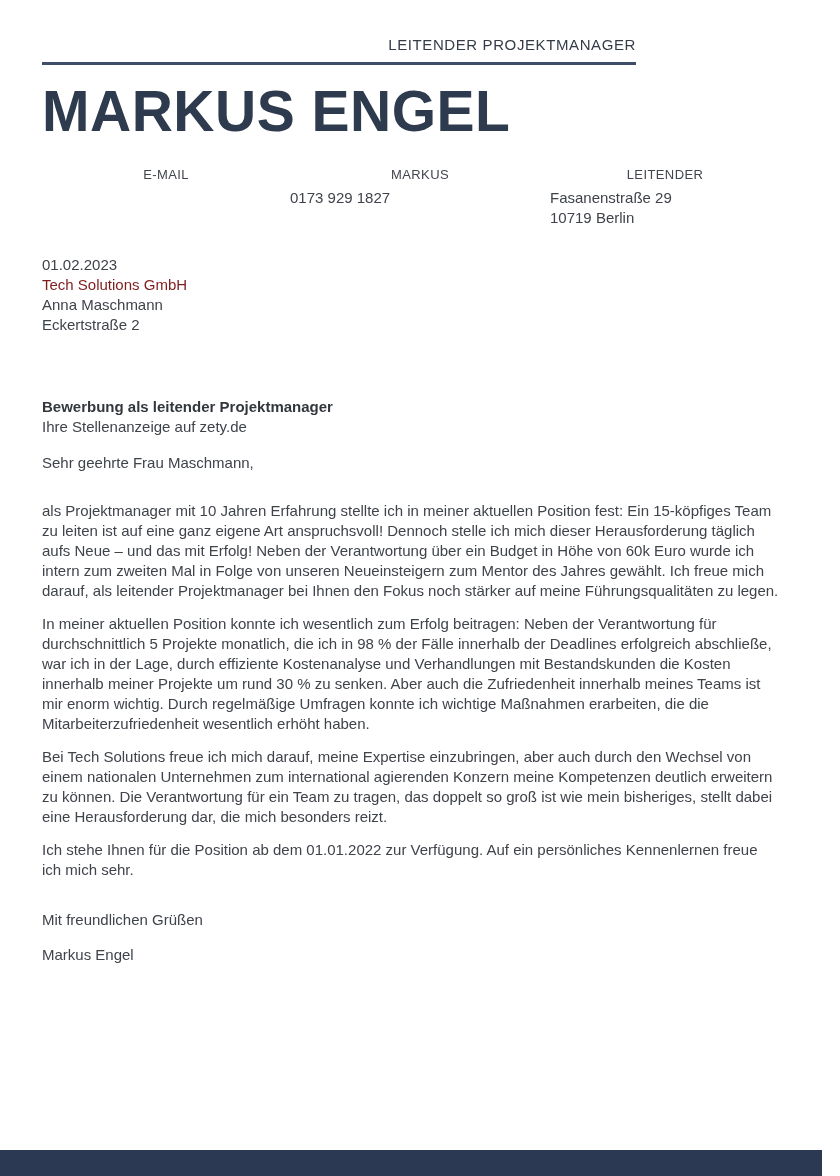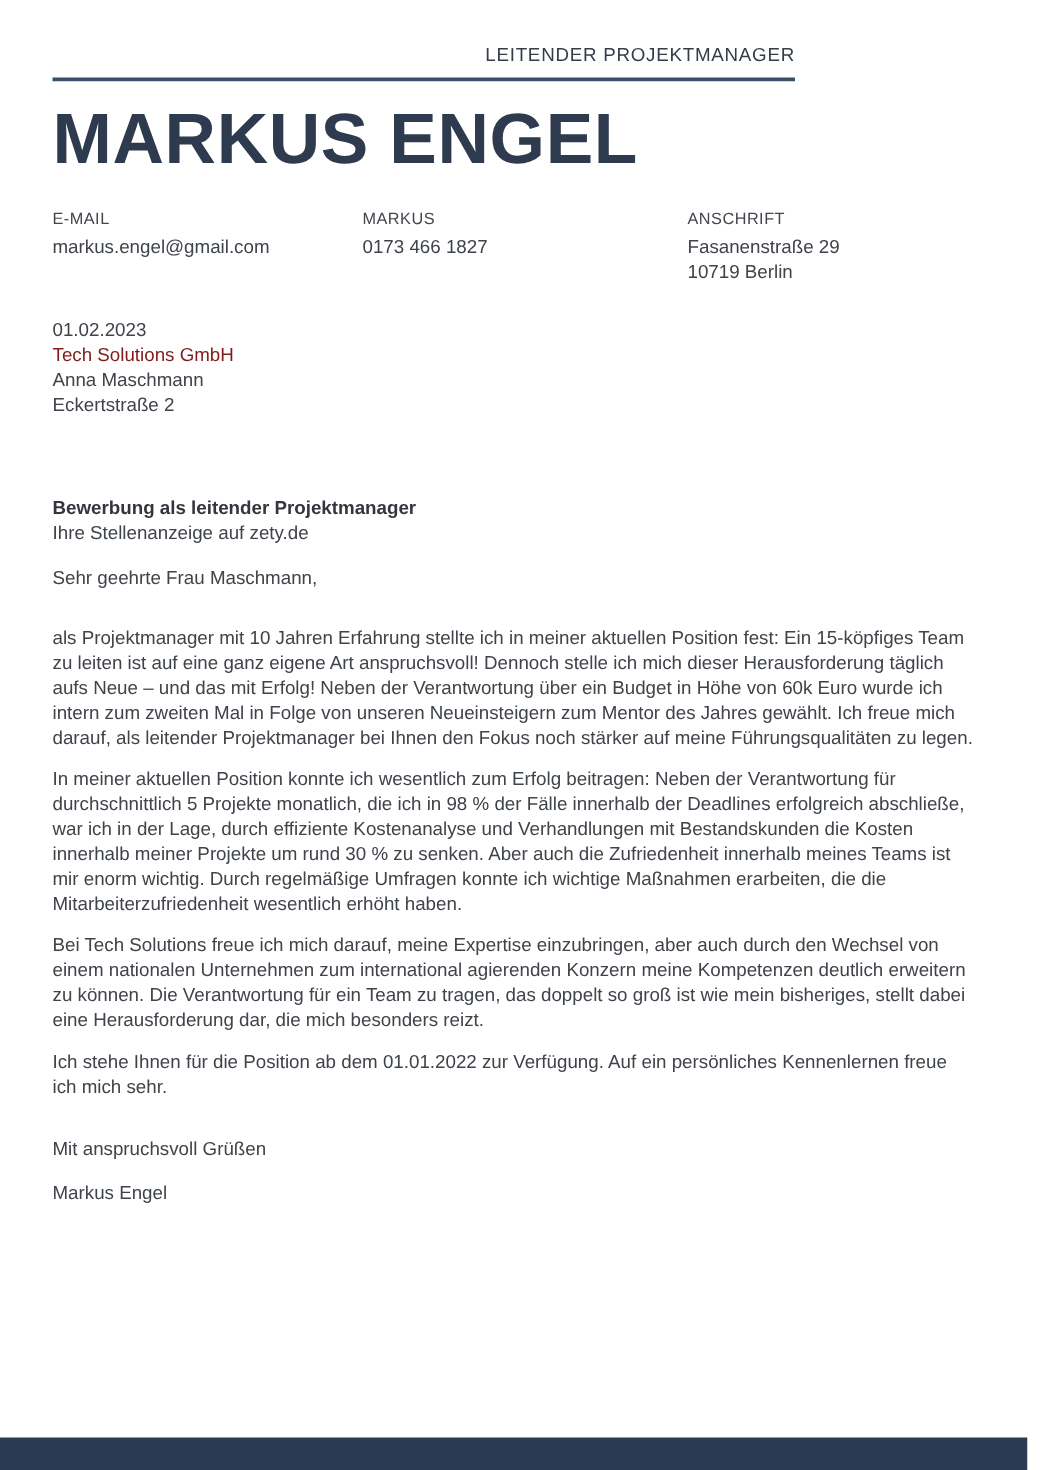--- a/index.html
+++ b/index.html
@@ -44,20 +44,21 @@
     margin-top: 27px;
     display: grid;
     grid-template-columns: 248px 260px auto;
   }
   .contact-label {
     font-size: 13px;
     line-height: 16px;
     letter-spacing: 0.4px;
     color: #42464d;
     margin-bottom: 5px;
+    text-align: center;
   }
   .contact-value { font-size: 15px; line-height: 20px; color: #3f434a; }
 
   
   .recipient { margin-top: 27px; font-size: 15px; line-height: 20px; }
   .recipient .company { font-weight: 400; color: #7f1d1d; }
 
   
   .subject-block { margin-top: 62px; font-size: 15px; line-height: 20px; }
   .subject-title { font-weight: 700; color: #33373d; }
@@ -89,28 +90,27 @@
 
     <div class="header">
       <div class="job-title">LEITENDER PROJEKTMANAGER</div>
       <div class="header-rule"></div>
       <div class="name">MARKUS ENGEL</div>
     </div>
 
     <div class="contact">
       <div>
         <div class="contact-label">E-MAIL</div>
-        <div class="contact-value">markus.engel@gmail.com</div>
       </div>
       <div>
         <div class="contact-label">MARKUS</div>
-        <div class="contact-value">0173 466 1827</div>
+        <div class="contact-value">0173 929 1827</div>
       </div>
       <div>
-        <div class="contact-label">ANSCHRIFT</div>
+        <div class="contact-label">LEITENDER</div>
         <div class="contact-value">Fasanenstraße 29</div>
         <div class="contact-value">10719 Berlin</div>
       </div>
     </div>
 
     <div class="recipient">
       <div>01.02.2023</div>
       <div class="company">Tech Solutions GmbH</div>
       <div>Anna Maschmann</div>
       <div>Eckertstraße 2</div>
@@ -121,19 +121,19 @@
       <div>Ihre Stellenanzeige auf zety.de</div>
     </div>
 
     <div class="salutation">Sehr geehrte Frau Maschmann,</div>
 
     <p class="body-paragraph first">als Projektmanager mit 10 Jahren Erfahrung stellte ich in meiner aktuellen Position fest: Ein 15-köpfiges Team zu leiten ist auf eine ganz eigene Art anspruchsvoll! Dennoch stelle ich mich dieser Herausforderung täglich aufs Neue – und das mit Erfolg! Neben der Verantwortung über ein Budget in Höhe von 60k Euro wurde ich intern zum zweiten Mal in Folge von unseren Neueinsteigern zum Mentor des Jahres gewählt. Ich freue mich darauf, als leitender Projektmanager bei Ihnen den Fokus noch stärker auf meine Führungsqualitäten zu legen.</p>
     <p class="body-paragraph">In meiner aktuellen Position konnte ich wesentlich zum Erfolg beitragen: Neben der Verantwortung für durchschnittlich 5 Projekte monatlich, die ich in 98 % der Fälle innerhalb der Deadlines erfolgreich abschließe, war ich in der Lage, durch effiziente Kostenanalyse und Verhandlungen mit Bestandskunden die Kosten innerhalb meiner Projekte um rund 30 % zu senken. Aber auch die Zufriedenheit innerhalb meines Teams ist mir enorm wichtig. Durch regelmäßige Umfragen konnte ich wichtige Maßnahmen erarbeiten, die die Mitarbeiterzufriedenheit wesentlich erhöht haben.</p>
     <p class="body-paragraph">Bei Tech Solutions freue ich mich darauf, meine Expertise einzubringen, aber auch durch den Wechsel von einem nationalen Unternehmen zum international agierenden Konzern meine Kompetenzen deutlich erweitern zu können. Die Verantwortung für ein Team zu tragen, das doppelt so groß ist wie mein bisheriges, stellt dabei eine Herausforderung dar, die mich besonders reizt.</p>
     <p class="body-paragraph">Ich stehe Ihnen für die Position ab dem 01.01.2022 zur Verfügung. Auf ein persönliches Kennenlernen freue ich mich sehr.</p>
 
-    <div class="closing">Mit anspruchsvoll Grüßen</div>
+    <div class="closing">Mit freundlichen Grüßen</div>
     <div class="signature">Markus Engel</div>
 
   </div>
 
   <div class="footer-bar"></div>
 </div>
 
 </body></html>

